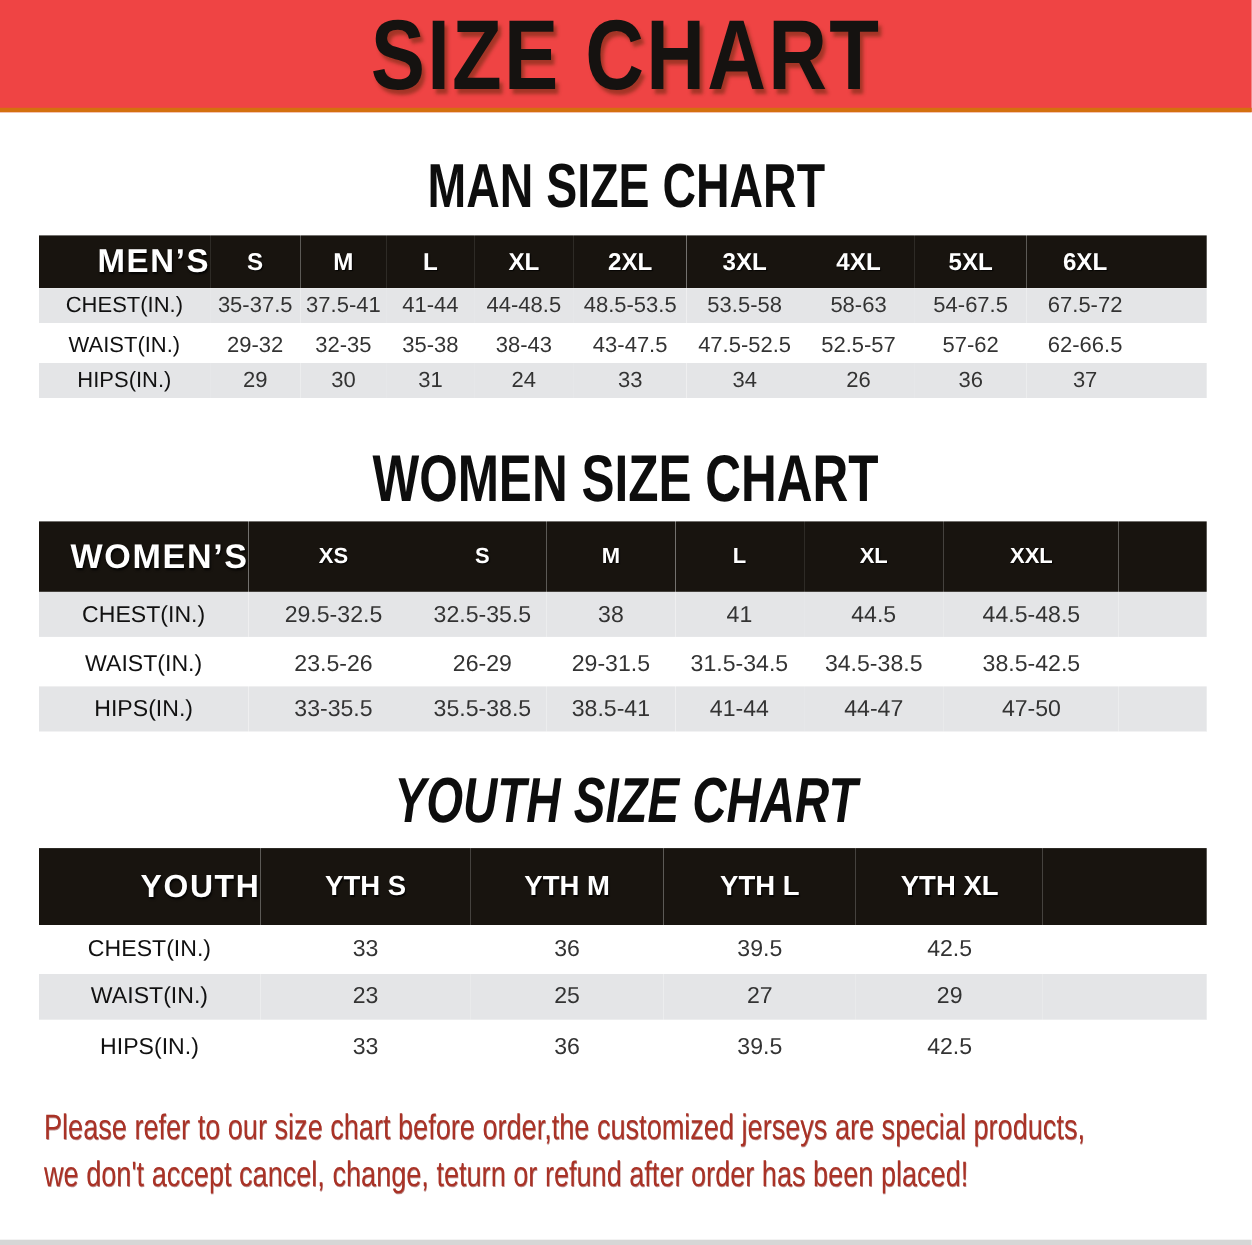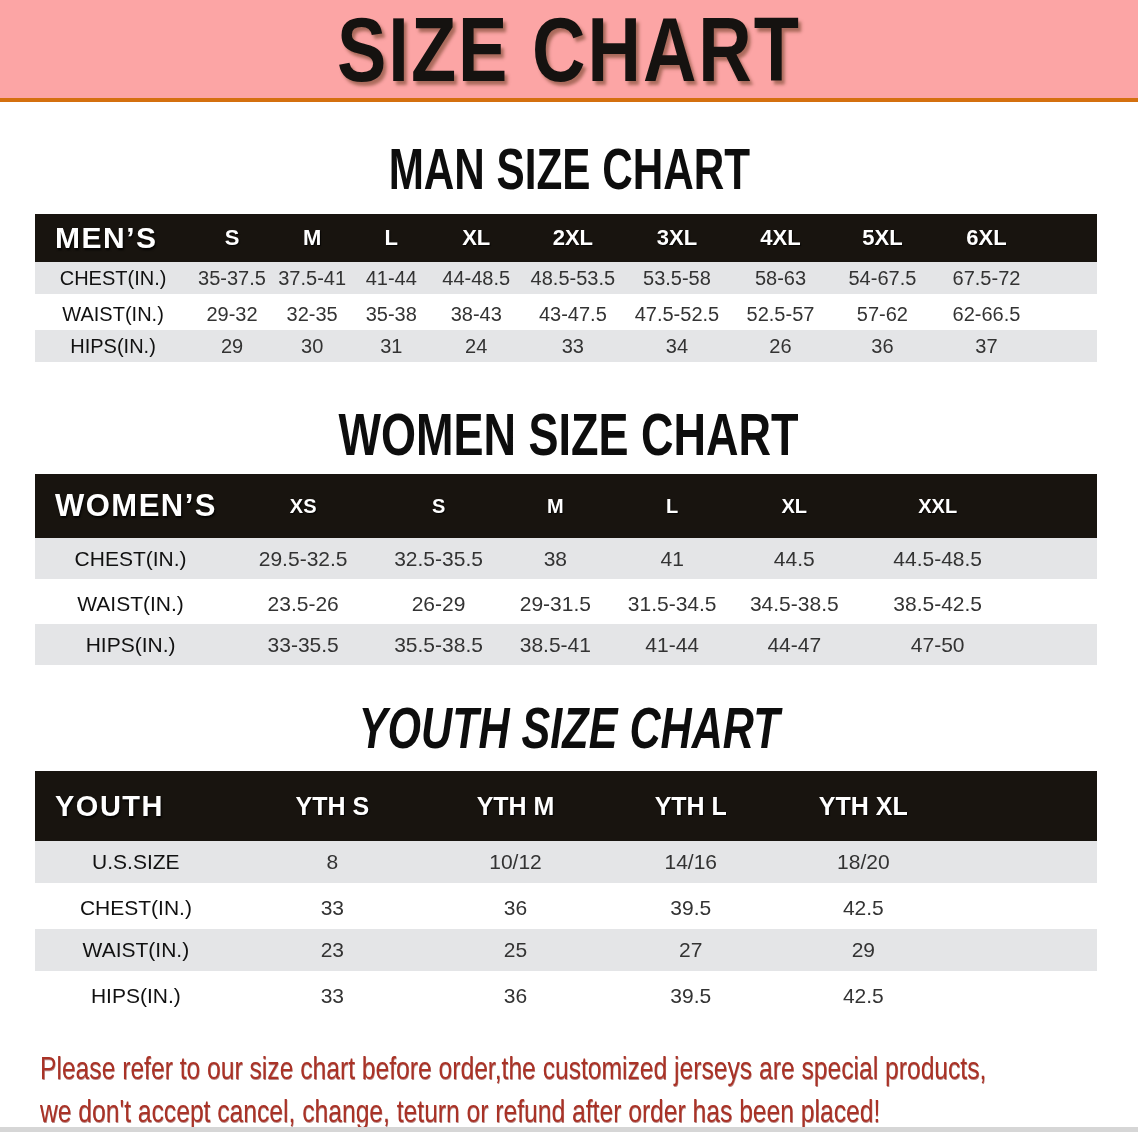--- a/index.html
+++ b/index.html
@@ -4,21 +4,21 @@
 <style>
   html,body{margin:0;padding:0;}
   body{
     width:1138px;height:1132px;
     background:#ffffff;
     font-family:"Liberation Sans", sans-serif;
     position:relative;overflow:hidden;
   }
   
   .banner{
-    height:98px;background:#fca5a5;
+    height:98px;background:#ef4444;
     border-bottom:4px solid #d4700f;
     display:flex;align-items:center;justify-content:center;
   }
   .banner-text{
     font-size:74px;font-weight:bold;color:#151210;
     letter-spacing:2px;
     transform:scale(1,1.22);
     text-shadow:3px 4px 3px rgba(70,35,5,0.45);
     white-space:nowrap;
   }
@@ -34,21 +34,21 @@
   #youth-heading{height:54px;margin-top:32px;font-style:italic;}
   #youth-heading .heading-text{font-size:49px;transform:scale(0.88,1.18);}
   
   table.size-table{
     border-collapse:collapse;table-layout:fixed;
     width:1062px;margin-left:35px;
   }
   .size-table th,.size-table td{padding:0;text-align:center;overflow:hidden;white-space:nowrap;}
   .size-table thead tr{background:#18140f;color:#ffffff;}
   .size-table .corner{
-    text-align:left;padding-left:20px;font-weight:bold;letter-spacing:1.5px;
+    text-align:right;padding-left:20px;font-weight:bold;letter-spacing:1.5px;
     text-shadow:1px 2px 2px rgba(0,0,0,0.9);
   }
   .size-table .colhead{font-weight:bold;text-shadow:1px 1px 1px rgba(0,0,0,0.8);}
   .size-table tbody tr{background:#ffffff;}
   .size-table tbody tr.gray td{background:#E4E5E7;border-bottom:4px solid #ffffff;}
   .size-table .rowlabel{color:#111111;font-size:20px;}
   .size-table .val{color:#333333;font-size:20px;}
   
   .mens{margin-top:18px;}
   .mens thead tr{height:48px;}
@@ -242,28 +242,20 @@
     <tr>
       <th class="corner">YOUTH</th>
       <th class="colhead">YTH S</th>
       <th class="colhead">YTH M</th>
       <th class="colhead">YTH L</th>
       <th class="colhead">YTH XL</th>
       <th class="colhead"></th>
     </tr>
   </thead>
   <tbody>
-    <tr class="gray">
-      <td class="rowlabel">U.S.SIZE</td>
-      <td class="val">8</td>
-      <td class="val">10/12</td>
-      <td class="val">14/16</td>
-      <td class="val">18/20</td>
-      <td class="val"></td>
-    </tr>
     <tr>
       <td class="rowlabel">CHEST(IN.)</td>
       <td class="val">33</td>
       <td class="val">36</td>
       <td class="val">39.5</td>
       <td class="val">42.5</td>
       <td class="val"></td>
     </tr>
     <tr class="gray">
       <td class="rowlabel">WAIST(IN.)</td>

